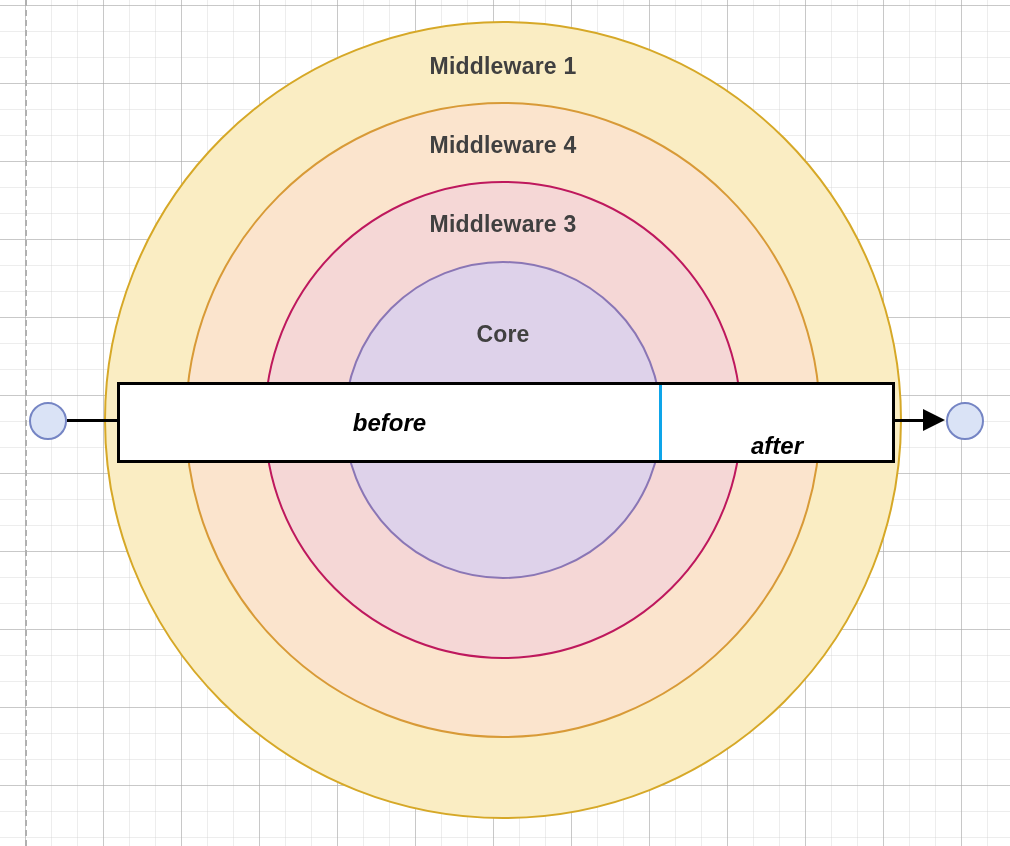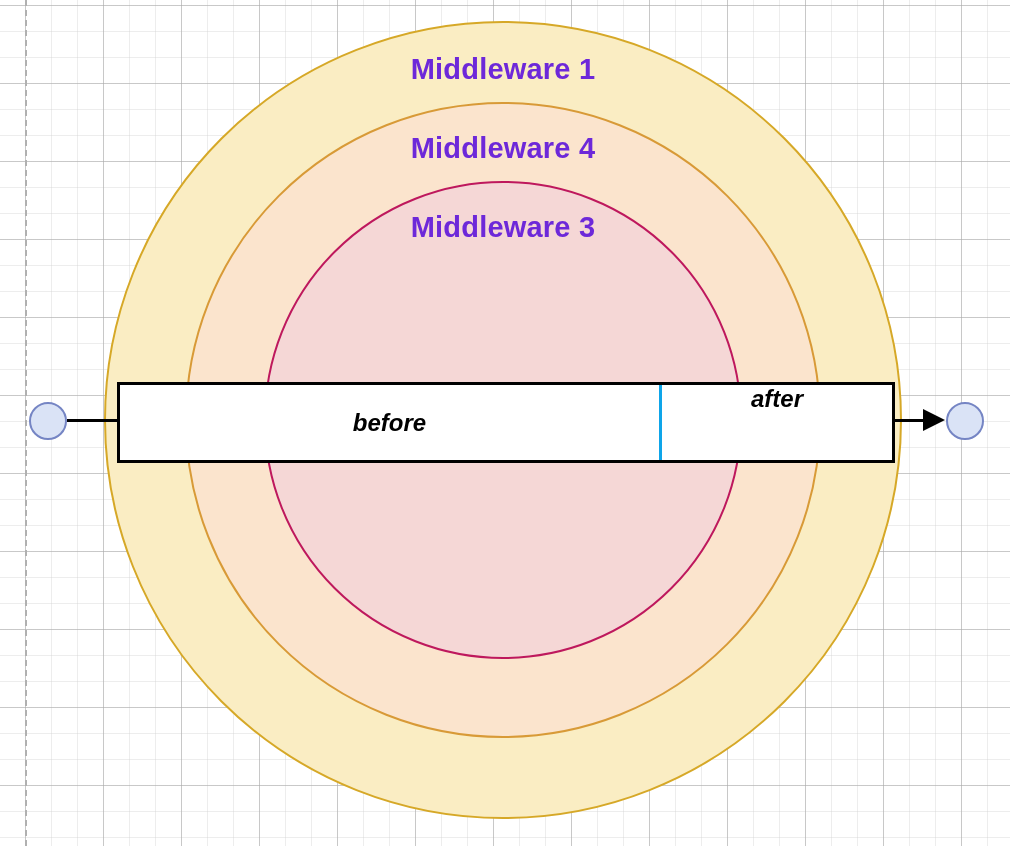--- a/index.html
+++ b/index.html
@@ -69,23 +69,23 @@
   #ring-core {
     left: 344px; top: 261px;
     width: 318px; height: 318px;
     background: #ded2ea;
     border: 2px solid #8a76b5;
   }
   .ring-label {
     position: absolute;
     width: 100%;
     text-align: center;
-    font-size: 29px;
+    font-size: 23px;
     font-weight: bold;
-    color: #6d28d9;
+    color: #404040;
     letter-spacing: 0.2px;
     white-space: nowrap;
   }
   #label-middleware-1 { top: 30px; }
   #label-middleware-2 { top: 28px; }
   #label-middleware-3 { top: 28px; }
   #label-core { top: 58px; }
   
   #flow-bar {
     position: absolute;
@@ -104,21 +104,21 @@
     border-right: 3px solid #0ea5e9;
     box-sizing: border-box;
     display: flex;
     align-items: center;
     justify-content: center;
   }
   #segment-after {
     flex: 1;
     height: 100%;
     display: flex;
-    align-items: flex-start;
+    align-items: flex-end;
     justify-content: center;
   }
   .flow-label {
     font-size: 24px;
     font-weight: bold;
     font-style: italic;
     color: #000000;
   }
   
   .endpoint-node {
@@ -173,20 +173,23 @@
   </div>
 
   <div class="ring" id="ring-middleware-2">
     <div class="ring-label" id="label-middleware-2">Middleware 4</div>
   </div>
 
   <div class="ring" id="ring-middleware-3">
     <div class="ring-label" id="label-middleware-3">Middleware 3</div>
   </div>
 
+  <div class="ring" id="ring-core">
+    <div class="ring-label" id="label-core">Core</div>
+  </div>
 
   <div class="endpoint-node" id="endpoint-start"></div>
   <div id="connector-in"></div>
 
   <div id="flow-bar">
     <div id="segment-before">
       <span class="flow-label">before</span>
     </div>
     <div id="segment-after">
       <span class="flow-label">after</span>

